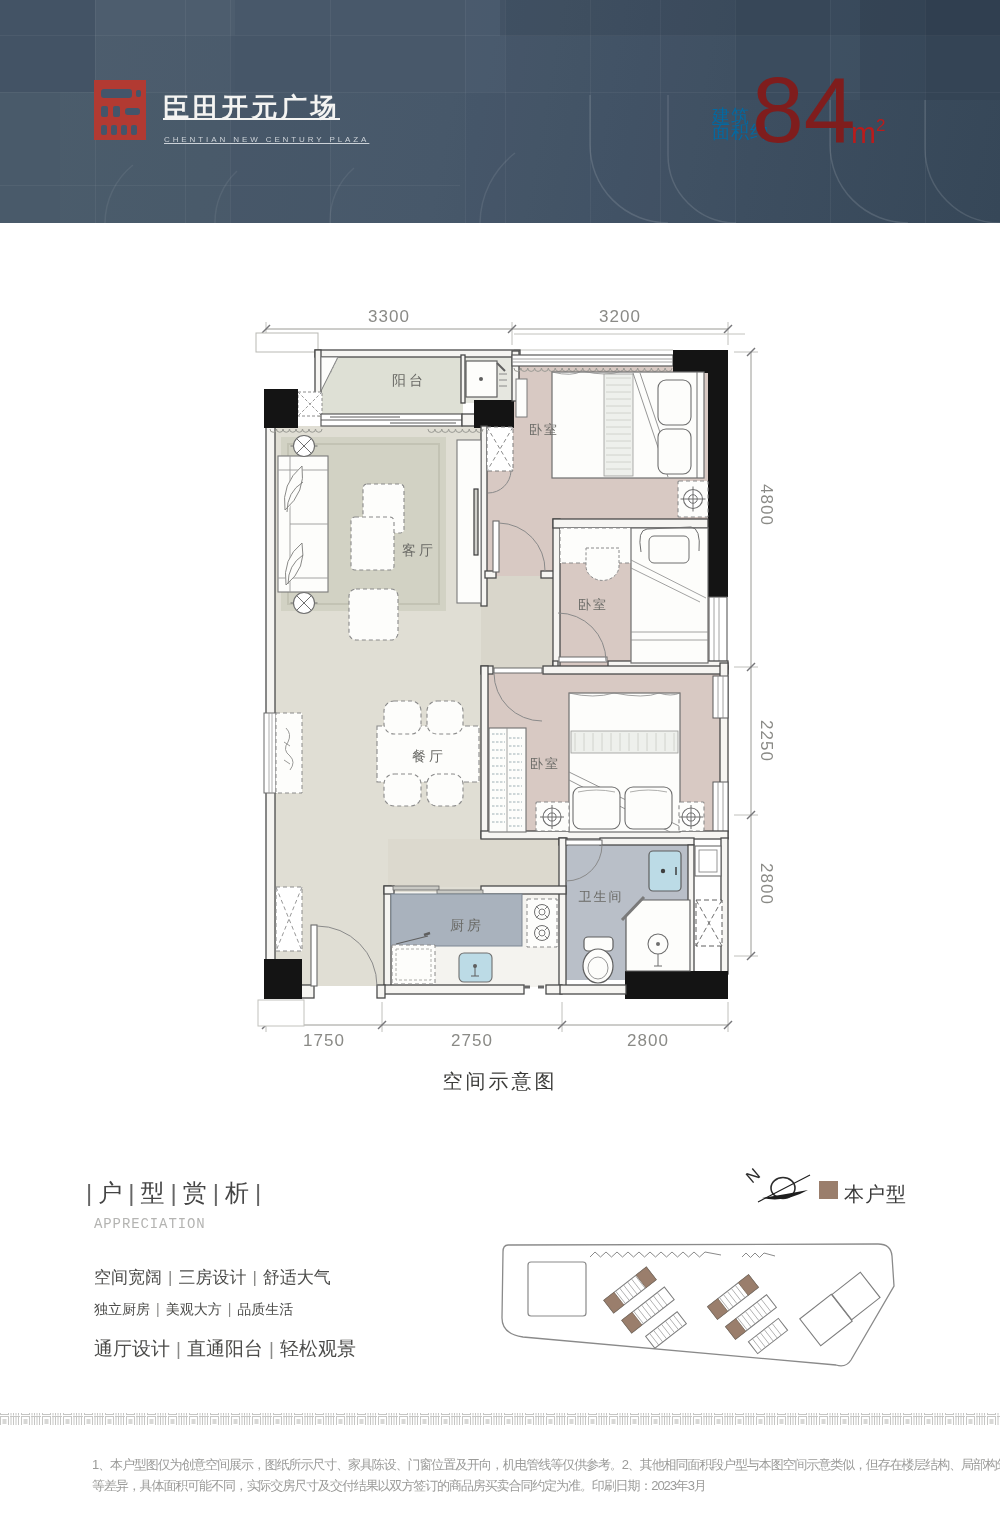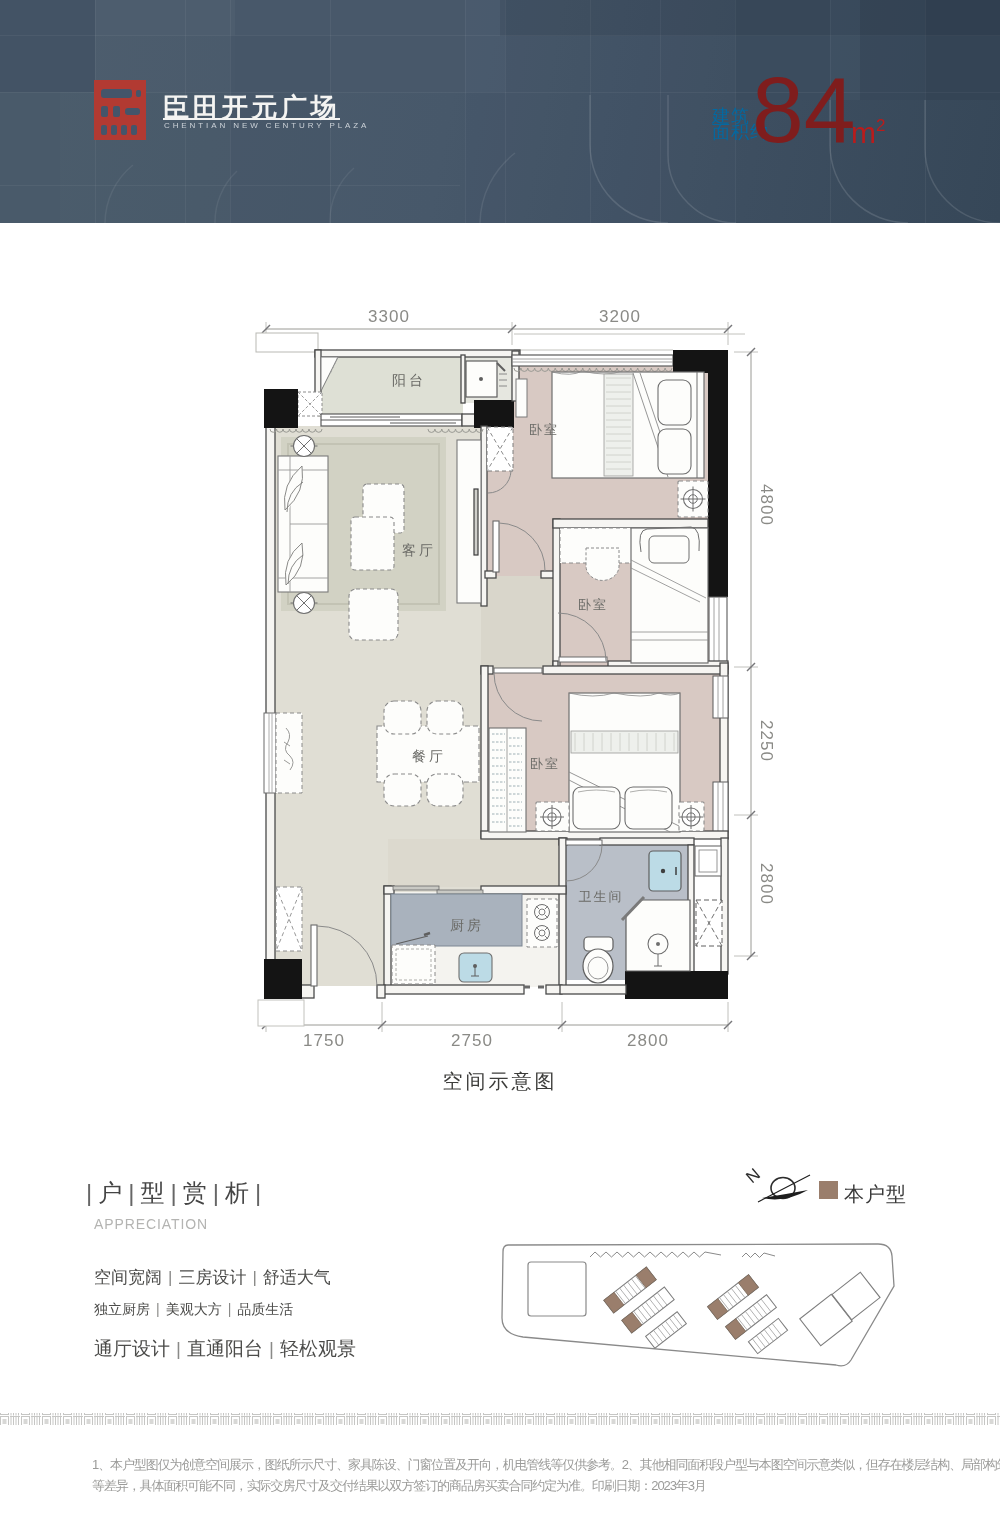--- a/index.html
+++ b/index.html
@@ -59,21 +59,21 @@
       <rect x="31" y="28" width="15" height="7" rx="3"></rect>
       <rect x="7" y="45" width="6" height="10" rx="2"></rect>
       <rect x="17" y="45" width="6" height="10" rx="2"></rect>
       <rect x="27" y="45" width="6" height="10" rx="2"></rect>
       <rect x="37" y="45" width="6" height="10" rx="2"></rect>
     </g>
   </svg>
 
 <div class="abs" style="left:163px;top:90px;color:#f4f4f2;font-size:26px;letter-spacing:3.5px;font-weight:bold;text-decoration:underline;">臣田开元广场</div>
 
-<div class="abs" style="left:164px;top:121px;color:#ccd2d8;font-size:8px;letter-spacing:2.9px;">CHENTIAN NEW CENTURY PLAZA</div>
+<div class="abs" style="left:164px;top:135px;color:#ccd2d8;font-size:8px;letter-spacing:2.9px;text-decoration:underline;">CHENTIAN NEW CENTURY PLAZA</div>
 
 <div class="abs" style="left:712px;top:108px;color:#0369a1;font-size:18px;letter-spacing:1px;line-height:16px;">建筑<br>面积约</div>
 
 <div class="abs" style="left:752px;top:57px;color:#7f1d1d;font-size:93px;font-weight:normal;letter-spacing:0px;">84</div>
 
 <div class="abs" style="left:851px;top:116px;color:#b91c1c;font-size:30px;">m<span style="font-size:17px;vertical-align:12px;">2</span></div>
 
 <svg class="abs" style="left:0;top:0;" width="1000" height="1532" viewBox="0 0 1000 1532">
 
 <rect x="274" y="426" width="208" height="560" fill="#e0ded4"></rect>
@@ -564,21 +564,21 @@
           <path d="M 11,0.5 v 11 M 13.5,0.5 v 11 M 16,0.5 v 11 M 18.5,0.5 v 11" stroke="#c6c6c4" stroke-width="1" fill="none"></path>
           <path d="M 10,0.5 h 10" stroke="#c6c6c4" stroke-width="1"></path>
         </pattern>
       </defs>
 <rect x="0" y="1413" width="1000" height="12" fill="url(#fret)"></rect>
 </g>
 </svg>
 
 <div class="abs" style="left:80px;top:1177px;font-size:24px;color:#454545;"><span style="font-weight:normal;color:#666;padding:0 6px;">|</span>户<span style="font-weight:normal;color:#666;padding:0 6px;">|</span>型<span style="font-weight:normal;color:#666;padding:0 6px;">|</span>赏<span style="font-weight:normal;color:#666;padding:0 6px;">|</span>析<span style="font-weight:normal;color:#666;padding:0 6px;">|</span></div>
 
-<div class="abs" style="left:94px;top:1216px;font-size:14px;color:#b4b4b2;letter-spacing:0.9px;">APPRECIATION</div>
+<div class="abs" style="left:94px;top:1216px;font-size:14px;color:#b4b4b2;letter-spacing:0.9px;font-family:Liberation Mono, monospace;">APPRECIATION</div>
 
 <div class="abs" style="left:94px;top:1266px;font-size:17px;color:#4c4c4a;">空间宽阔<span style="color:#8a8a88;padding:0 6px;">|</span>三房设计<span style="color:#8a8a88;padding:0 6px;">|</span>舒适大气</div>
 
 <div class="abs" style="left:94px;top:1301px;font-size:14px;color:#4c4c4a;">独立厨房<span style="color:#8a8a88;padding:0 6px;">|</span>美观大方<span style="color:#8a8a88;padding:0 6px;">|</span>品质生活</div>
 
 <div class="abs" style="left:94px;top:1336px;font-size:19px;color:#4c4c4a;">通厅设计<span style="color:#8a8a88;padding:0 6px;">|</span>直通阳台<span style="color:#8a8a88;padding:0 6px;">|</span>轻松观景</div>
 
 <div class="abs" style="left:844px;top:1181px;font-size:20px;color:#3a3a3a;letter-spacing:1px;">本户型</div>
 
 <div class="abs" style="left:92px;top:1454px;font-size:13px;color:#9b9b99;line-height:21px;letter-spacing:-1.1px;white-space:nowrap;">1、本户型图仅为创意空间展示，图纸所示尺寸、家具陈设、门窗位置及开向，机电管线等仅供参考。2、其他相同面积段户型与本图空间示意类似，但存在楼层结构、局部构筑、位置、朝向<br>等差异，具体面积可能不同，实际交房尺寸及交付结果以双方签订的商品房买卖合同约定为准。印刷日期：2023年3月</div>

